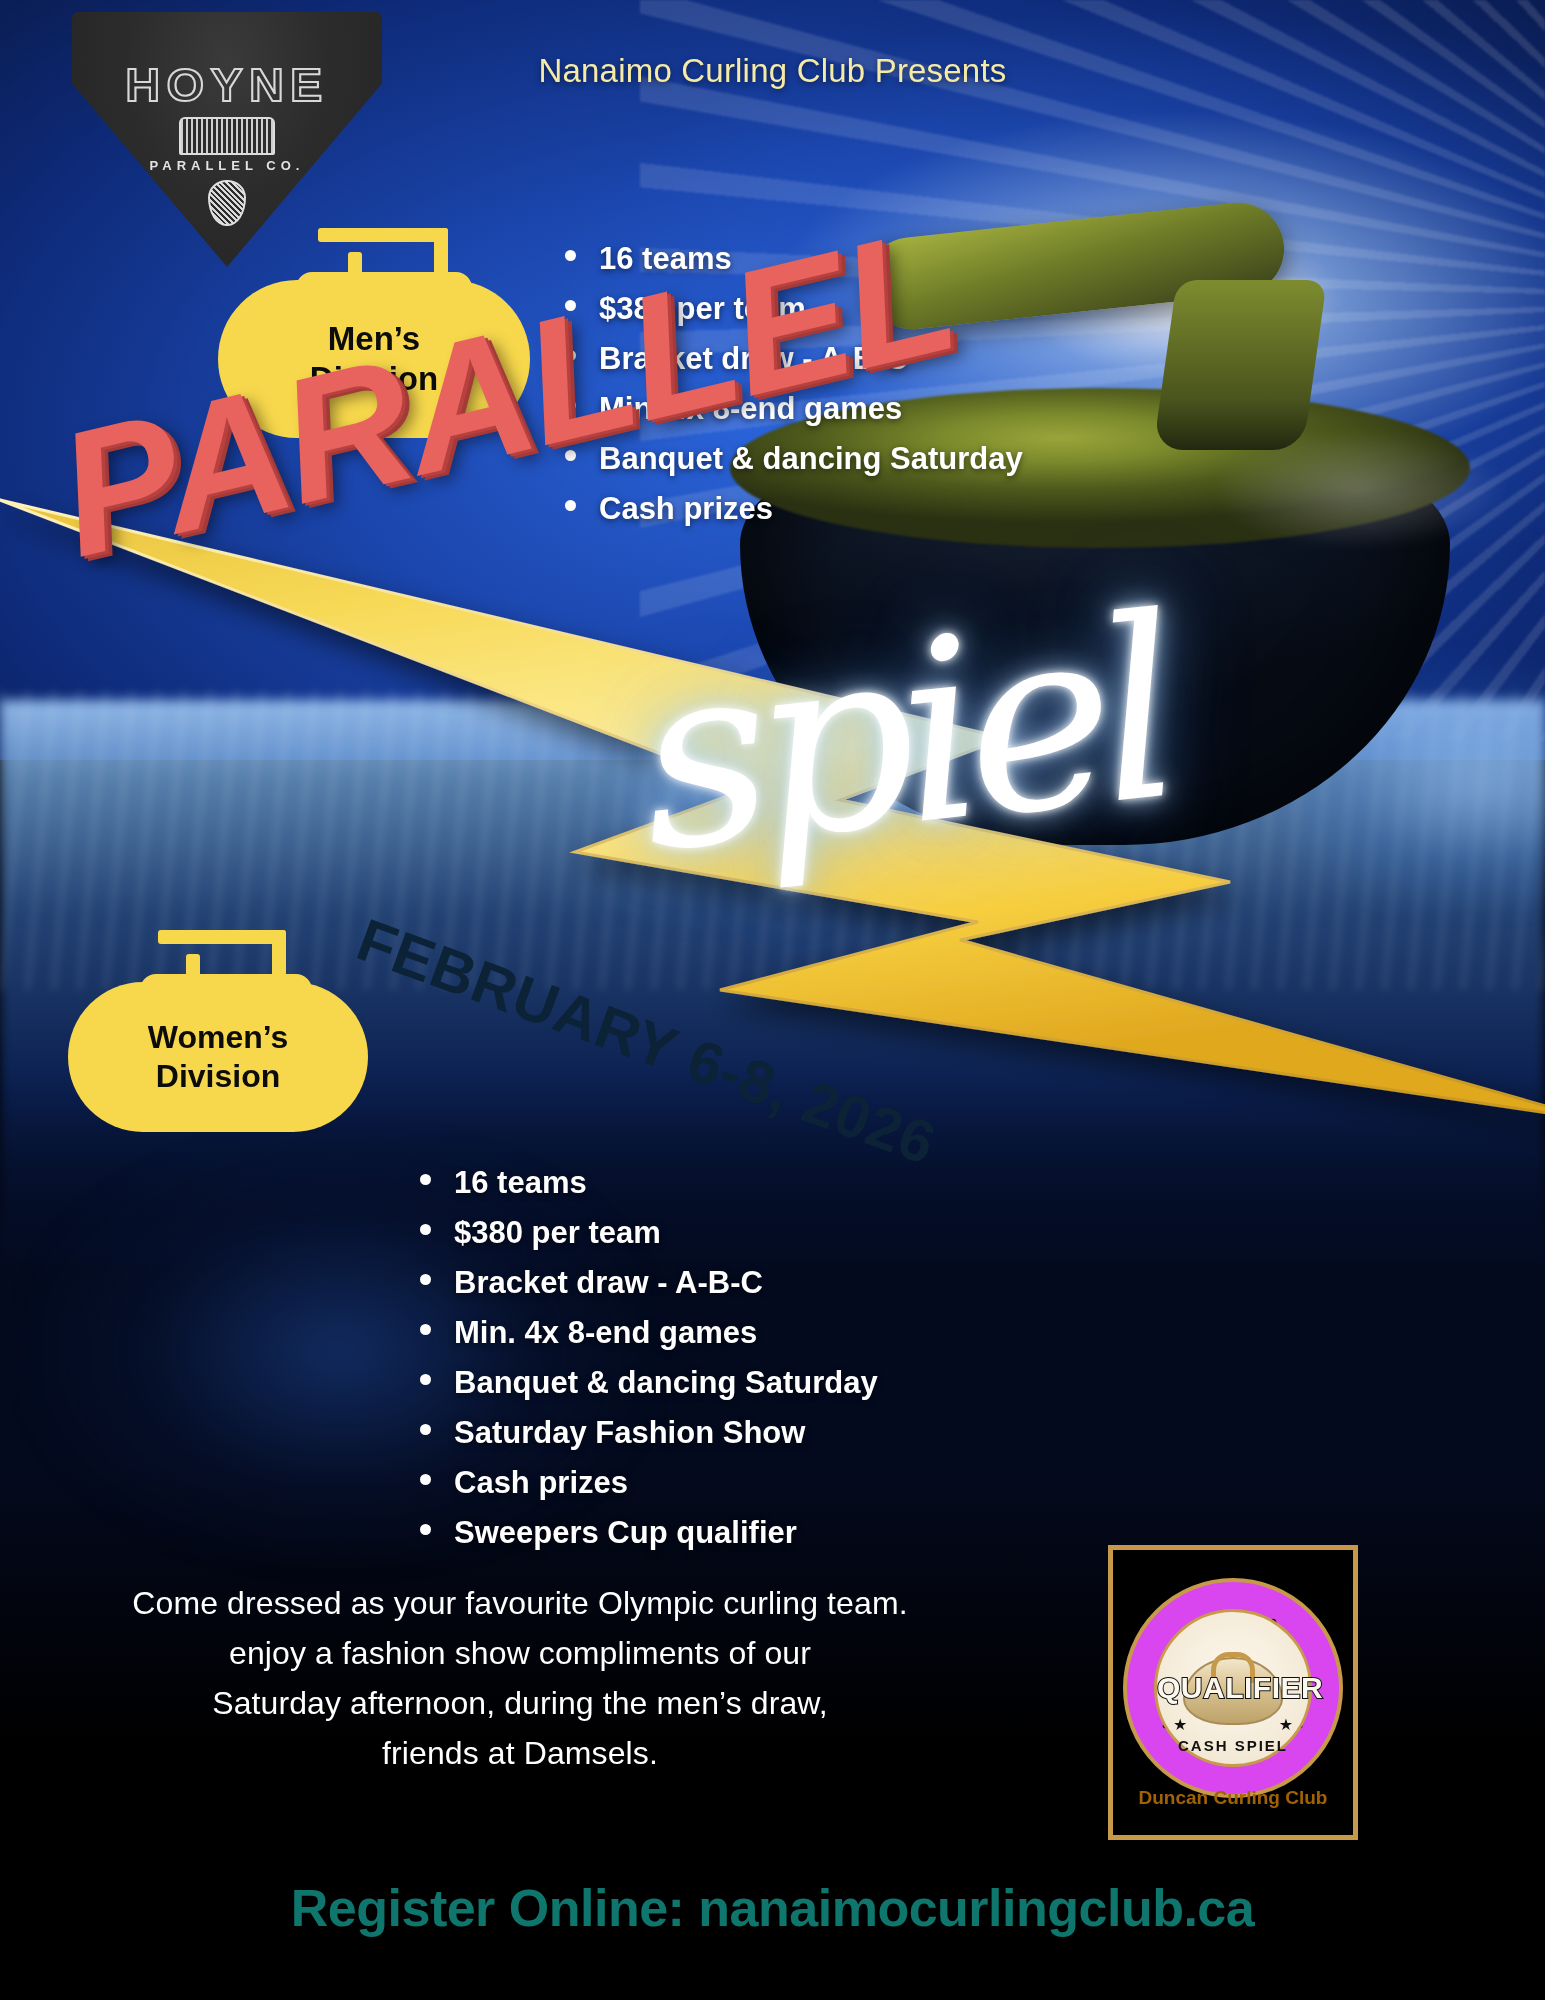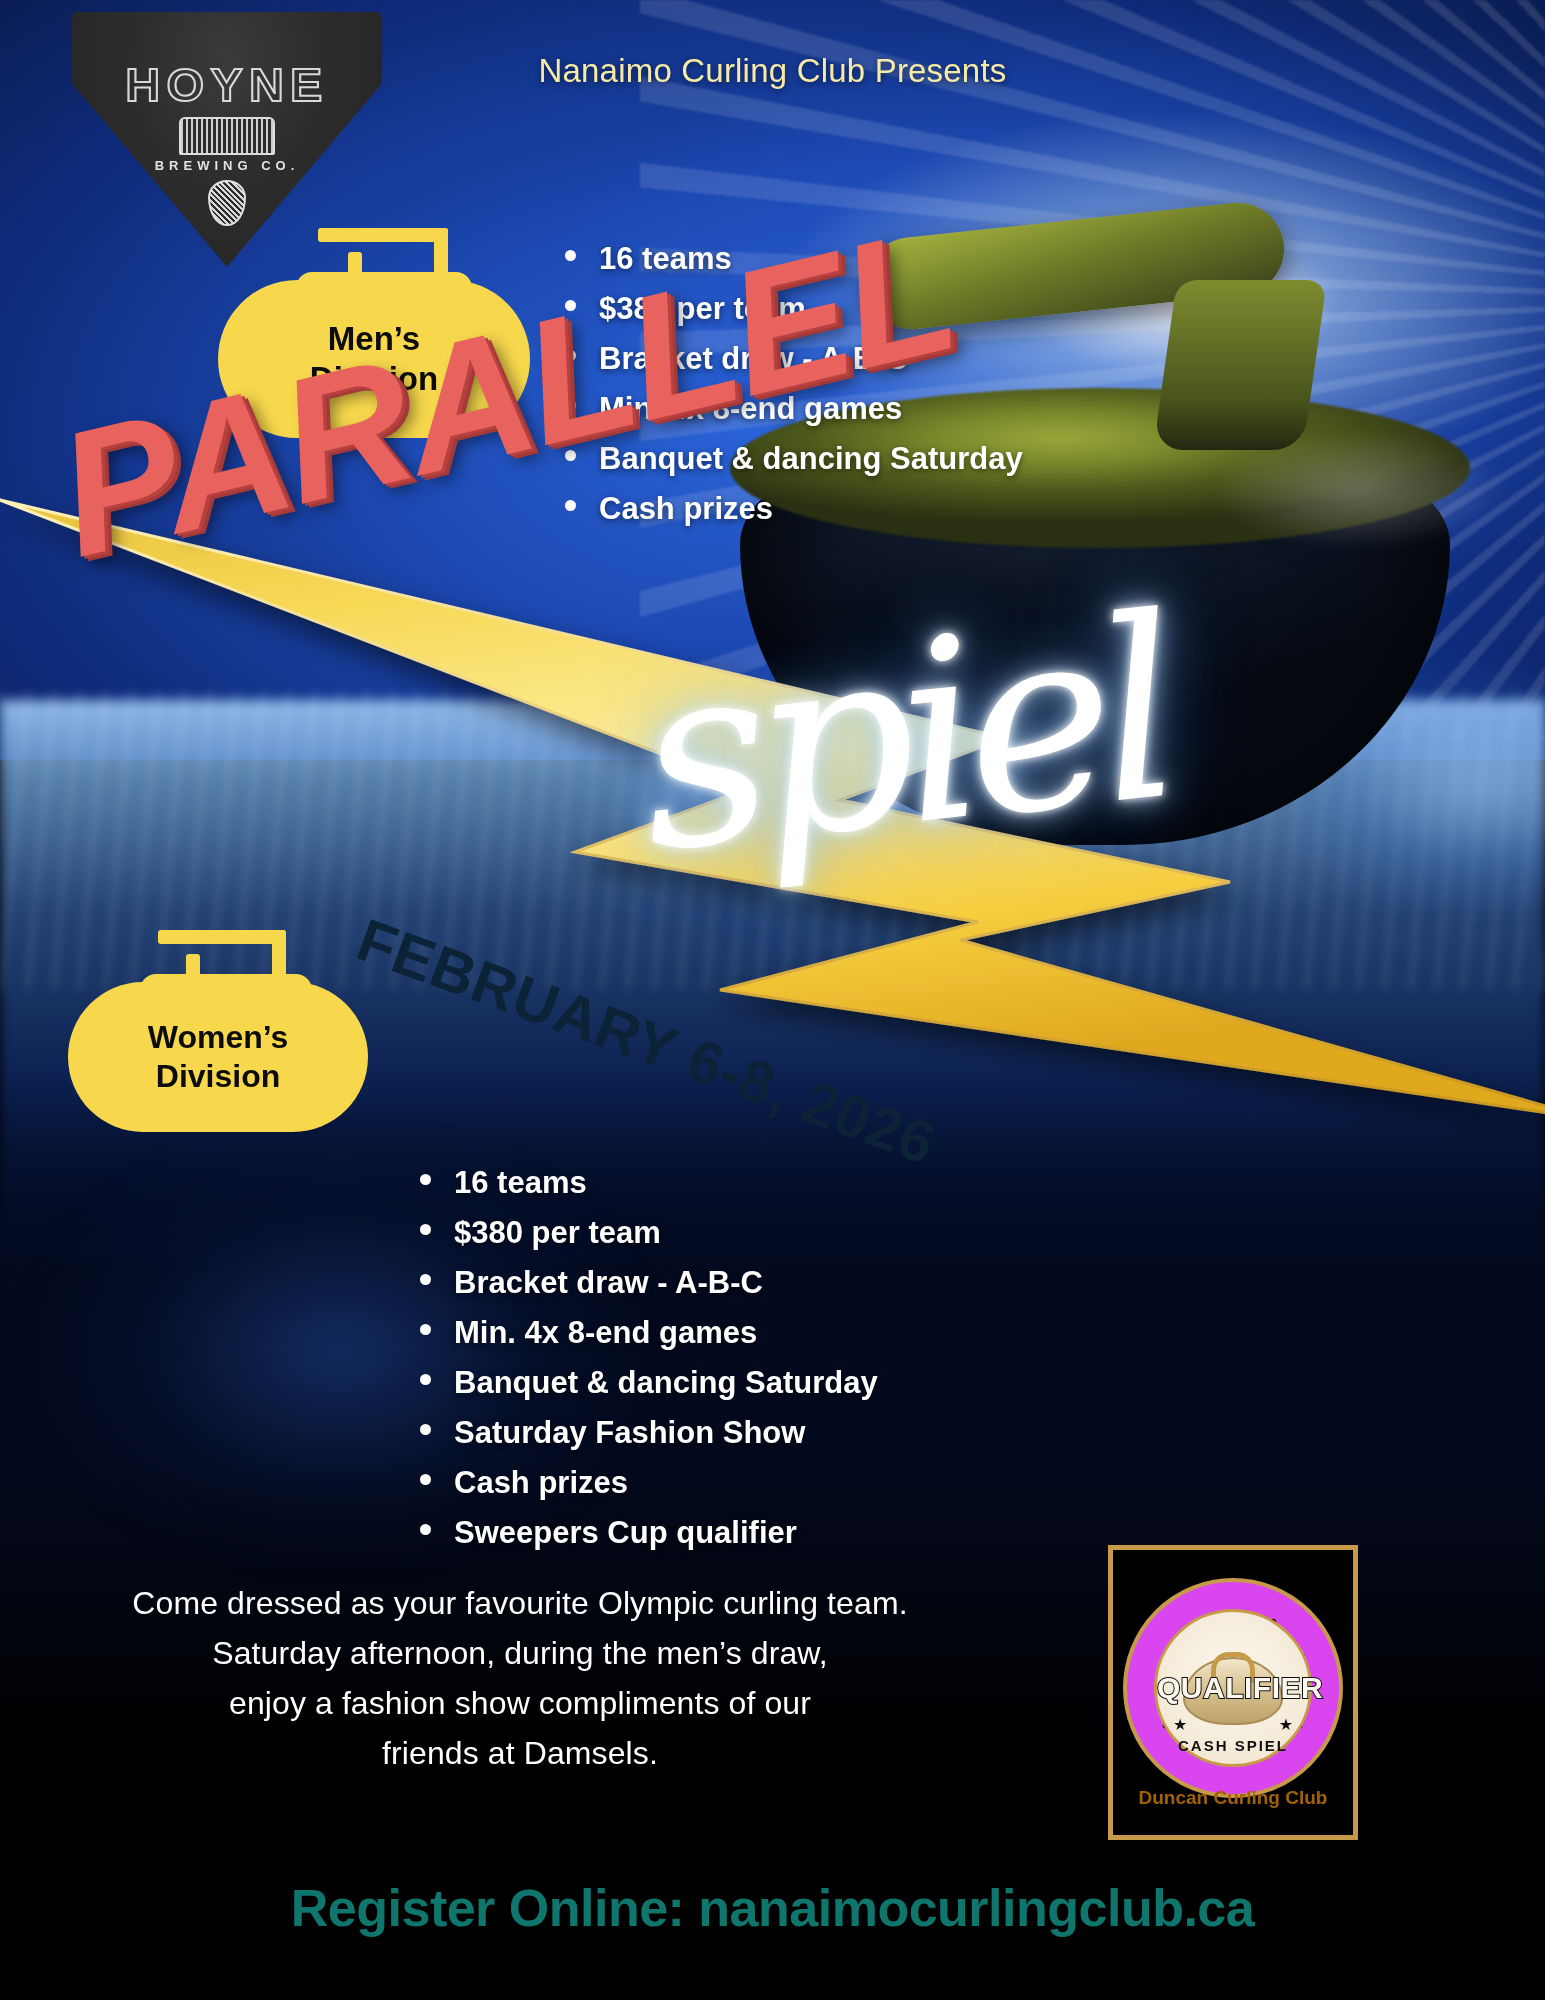--- a/index.html
+++ b/index.html
@@ -310,21 +310,21 @@
     <div class="stone-handle">
       <div class="bar"></div>
       <div class="post"></div>
     </div>
   </div>
 
   <div class="hoyne">
     <div class="hoyne-shield"></div>
     <div class="hoyne-word">HOYNE</div>
     <div class="hoyne-mark"></div>
-    <div class="hoyne-sub">BREWING CO.</div>
+    <div class="hoyne-sub">PARALLEL CO.</div>
     <div class="hoyne-hop"></div>
   </div>
 
   <div class="presents">Nanaimo Curling Club Presents</div>
 
   <div class="stone-badge badge-men">
     <div class="sb-handle">
       <div class="hbar top"></div>
       <div class="hbar right"></div>
       <div class="hbar left"></div>
@@ -390,22 +390,22 @@
     <li>Bracket draw - A-B-C</li>
     <li>Min. 4x 8-end games</li>
     <li>Banquet &amp; dancing Saturday</li>
     <li>Saturday Fashion Show</li>
     <li>Cash prizes</li>
     <li>Sweepers Cup qualifier</li>
   </ul>
 
   <div class="blurb">
     <div>Come dressed as your favourite Olympic curling team.</div>
+    <div>enjoy a fashion show compliments of our</div>
     <div>Saturday afternoon, during the men’s draw,</div>
-    <div>enjoy a fashion show compliments of our</div>
     <div>friends at Damsels.</div>
   </div>
 
   <div class="sweepers">
     <div class="sw-inner">
 
       <svg style="position:absolute;left:50%;top:18px;transform:translateX(-50%);width:212px;height:212px;overflow:visible" viewBox="0 0 212 212">
         <defs>
           <path id="arcTop" d="M 18,112 A 88,88 0 0 1 194,112" fill="none"></path>
           <path id="arcSecond" d="M 32,112 A 74,74 0 0 1 180,112" fill="none"></path>

